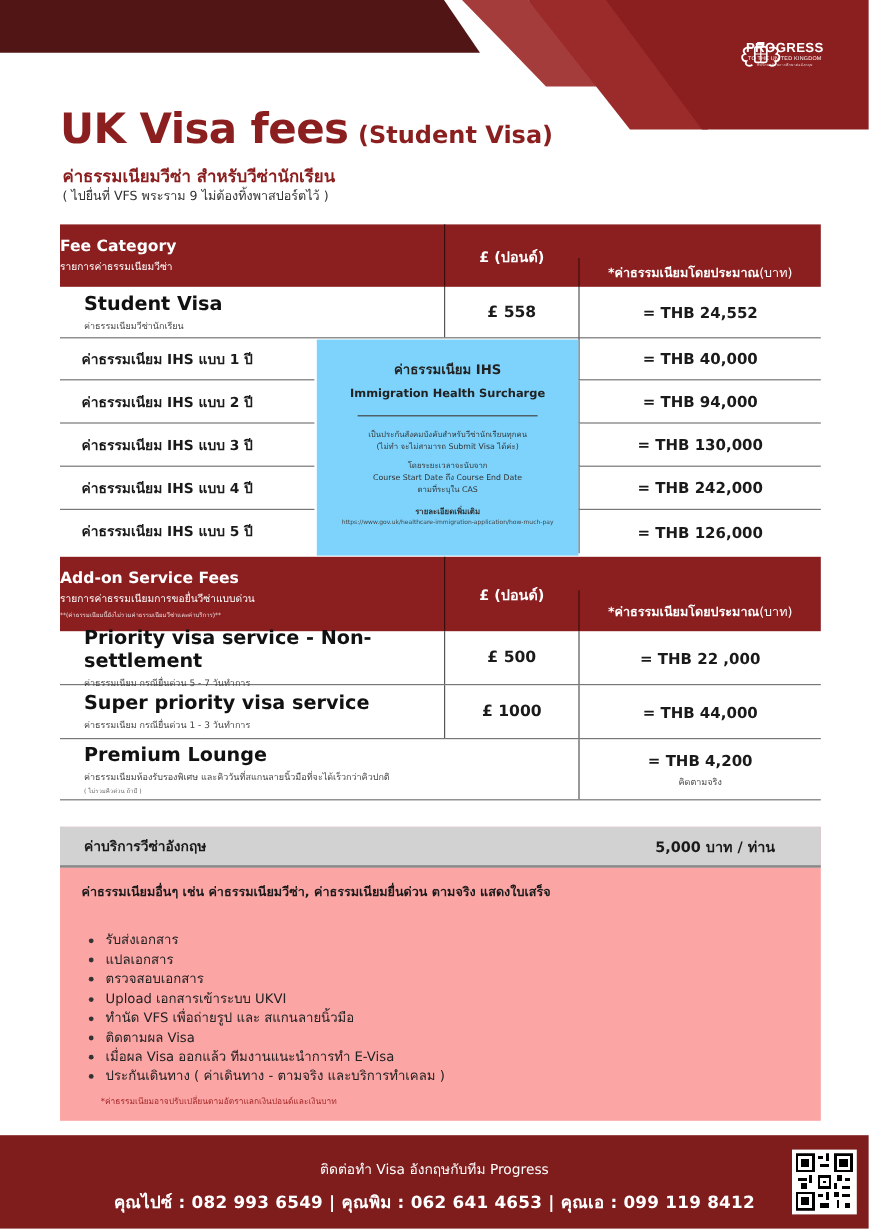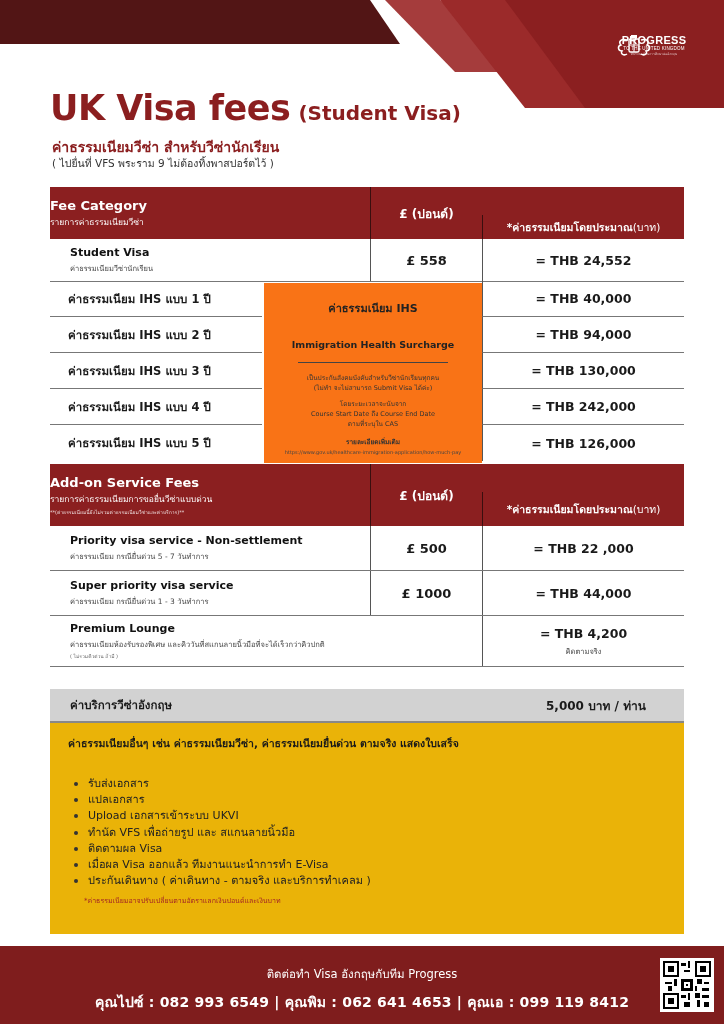--- a/index.html
+++ b/index.html
@@ -27,41 +27,41 @@
   .thead .c3 { flex: 1; border-left: 1px solid #3a0e0e; display: flex; align-items: center; justify-content: center; font-size: 10.5px; margin-top: 28px; }
   .thead .c3 b { font-weight: bold; }
   .thead .h { font-weight: bold; font-size: 13px; }
   .thead .hs { font-size: 8.5px; margin-top: 2px; }
   .thead .hs2 { font-size: 5px; margin-top: 2px; opacity: .85; }
 
   .row { position: absolute; left: 50px; width: 634px; border-bottom: 1.5px solid #777; display: flex; }
   .row .c1 { width: 320px; padding-left: 20px; display: flex; flex-direction: column; justify-content: center; }
   .row .c2 { width: 112px; border-left: 1.5px solid #555; display: flex; align-items: center; justify-content: center; font-weight: bold; font-size: 13px; }
   .row .c3 { flex: 1; border-left: 1.5px solid #555; display: flex; flex-direction: column; align-items: center; justify-content: center; font-weight: bold; font-size: 12.5px; }
-  .row .lbl { font-weight: bold; font-size: 11px; color: #111; }
+  .row .lbl { font-weight: bold; font-size: 16px; color: #111; }
   .row .desc { font-size: 7.5px; color: #444; margin-top: 3px; }
   .row .desc2 { font-size: 5px; color: #666; margin-top: 2px; }
   .row .c3 .s { font-weight: normal; font-size: 7.5px; color: #444; margin-top: 4px; }
 
   .ihs-row { position: absolute; left: 50px; width: 634px; height: 36px; }
   .ihs-row .l { position: absolute; left: 0; top: 0; width: 212px; height: 36px; padding-left: 18px; display: flex; align-items: center; font-weight: bold; font-size: 11.5px; border-bottom: 1.5px solid #777; }
   .ihs-row .r { position: absolute; left: 432px; top: 0; width: 202px; height: 36px; display: flex; align-items: center; justify-content: center; font-weight: bold; font-size: 12.5px; border-left: 1.5px solid #555; border-bottom: 1.5px solid #777; }
   .ihs-row.last .l, .ihs-row.last .r { border-bottom: none; }
 
-  .ihs-box { position: absolute; left: 264px; top: 283px; width: 218px; height: 180px; background: #f97316; text-align: center; color: #333; }
+  .ihs-box { position: absolute; left: 264px; top: 283px; width: 218px; height: 180px; background: #7dd3fc; text-align: center; color: #333; }
   .ihs-box .t1 { margin-top: 16px; font-weight: bold; font-size: 11px; color: #222; }
-  .ihs-box .t2 { margin-top: 22px; font-weight: bold; font-size: 9.5px; color: #222; }
+  .ihs-box .t2 { margin-top: 6px; font-weight: bold; font-size: 9.5px; color: #222; }
   .ihs-box .hr { width: 150px; height: 1px; background: #444; margin: 12px auto 10px; }
   .ihs-box .p { font-size: 6.5px; line-height: 10px; }
   .ihs-box .gap { height: 6px; }
   .ihs-box .more { font-weight: bold; font-size: 6.5px; margin-top: 8px; }
   .ihs-box .url { font-size: 5px; margin-top: 2px; color: #444; }
 
   
-  .svc { position: absolute; left: 50px; top: 689px; width: 634px; height: 245px; background: #eab308; }
+  .svc { position: absolute; left: 50px; top: 689px; width: 634px; height: 245px; background: #fca5a5; }
   .svc .bar { height: 34px; background: #d2d2d2; border-bottom: 2px solid #888; display: flex; align-items: center; justify-content: space-between; padding: 0 38px 0 20px; }
   .svc .bar .k { font-weight: bold; font-size: 11.5px; }
   .svc .bar .v { font-weight: bold; font-size: 12px; }
   .svc .intro { margin: 12px 0 0 18px; font-weight: bold; font-size: 10.5px; }
   .svc ul { list-style: none; margin: 24px 0 0 24px; }
   .svc li { font-size: 11px; line-height: 16.2px; color: #222; }
   .svc li .dot { display: inline-block; width: 4px; height: 4px; border-radius: 2px; background: #333; margin-right: 10px; vertical-align: middle; }
   .svc .fine { margin: 6px 0 0 34px; font-size: 7px; color: #a32626; }
 
   
@@ -201,20 +201,21 @@
 
 <div class="svc">
   <div class="bar">
     <span class="k">ค่าบริการวีซ่าอังกฤษ</span>
     <span class="v">5,000 บาท / ท่าน</span>
   </div>
   <div class="intro">ค่าธรรมเนียมอื่นๆ เช่น ค่าธรรมเนียมวีซ่า, ค่าธรรมเนียมยื่นด่วน ตามจริง แสดงใบเสร็จ</div>
   <ul>
     <li><span class="dot"></span><span>รับส่งเอกสาร</span></li>
     <li><span class="dot"></span><span>แปลเอกสาร</span></li>
+    <li><span class="dot"></span><span>ตรวจสอบเอกสาร</span></li>
     <li><span class="dot"></span><span>Upload เอกสารเข้าระบบ UKVI</span></li>
     <li><span class="dot"></span><span>ทำนัด VFS เพื่อถ่ายรูป และ สแกนลายนิ้วมือ</span></li>
     <li><span class="dot"></span><span>ติดตามผล Visa</span></li>
     <li><span class="dot"></span><span>เมื่อผล Visa ออกแล้ว ทีมงานแนะนำการทำ E-Visa</span></li>
     <li><span class="dot"></span><span>ประกันเดินทาง ( ค่าเดินทาง - ตามจริง และบริการทำเคลม )</span></li>
   </ul>
   <div class="fine">*ค่าธรรมเนียมอาจปรับเปลี่ยนตามอัตราแลกเงินปอนด์และเงินบาท</div>
 </div>
 
 <div class="ftr">

